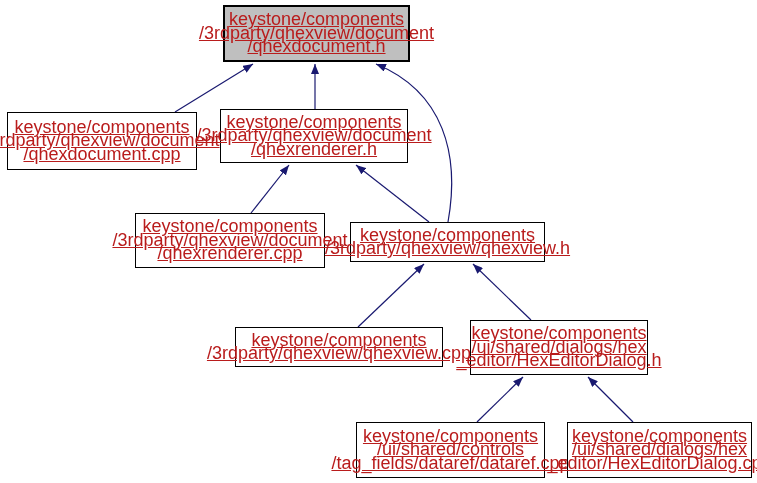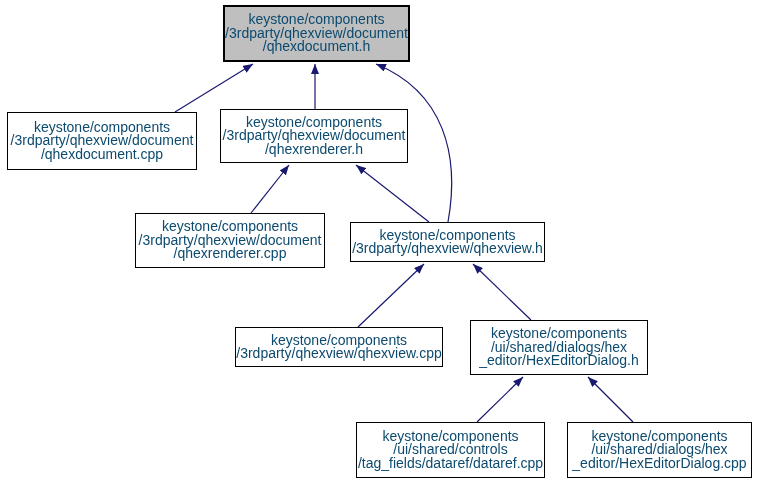--- a/index.html
+++ b/index.html
@@ -21,30 +21,31 @@
     top: 0;
     width: 757px;
     height: 483px;
     z-index: 0;
   }
   .node {
     position: absolute;
     box-sizing: border-box;
     background: #ffffff;
     border: 1px solid #000000;
-    color: #0c4a6e;
-    font-size: 14px;
+    color: #b91c1c;
+    font-size: 18px;
     line-height: 13.5px;
     text-align: center;
     white-space: pre-line;
     display: flex;
     align-items: center;
     justify-content: center;
     z-index: 1;
     cursor: pointer;
+    text-decoration: underline;
   }
   .node.current {
     background: #bfbfbf;
     border: 2px solid #000000;
     cursor: default;
   }
   
   .n-qhexdocument-h      { left: 223px; top: 5px;   width: 187px; height: 57px; }
   .n-qhexdocument-cpp    { left: 7px;   top: 112px; width: 190px; height: 58px; }
   .n-qhexrenderer-h      { left: 220px; top: 109px; width: 188px; height: 54px; }

